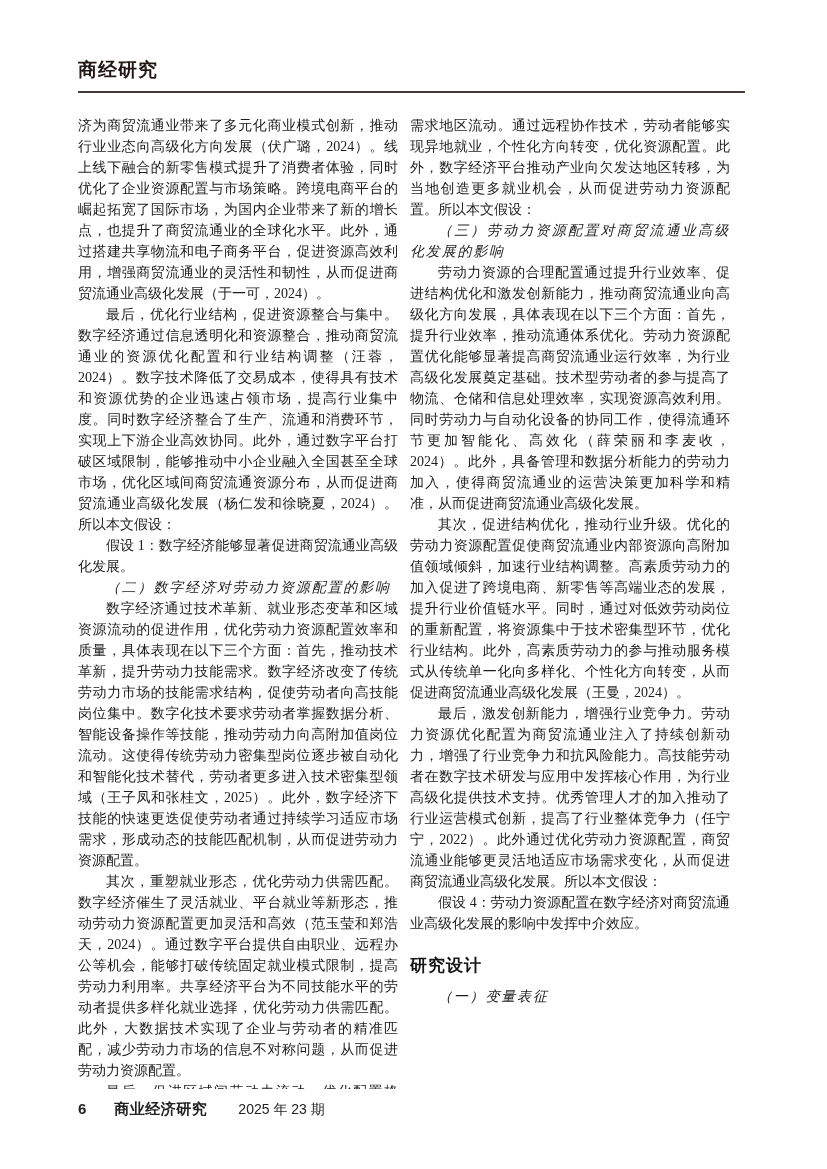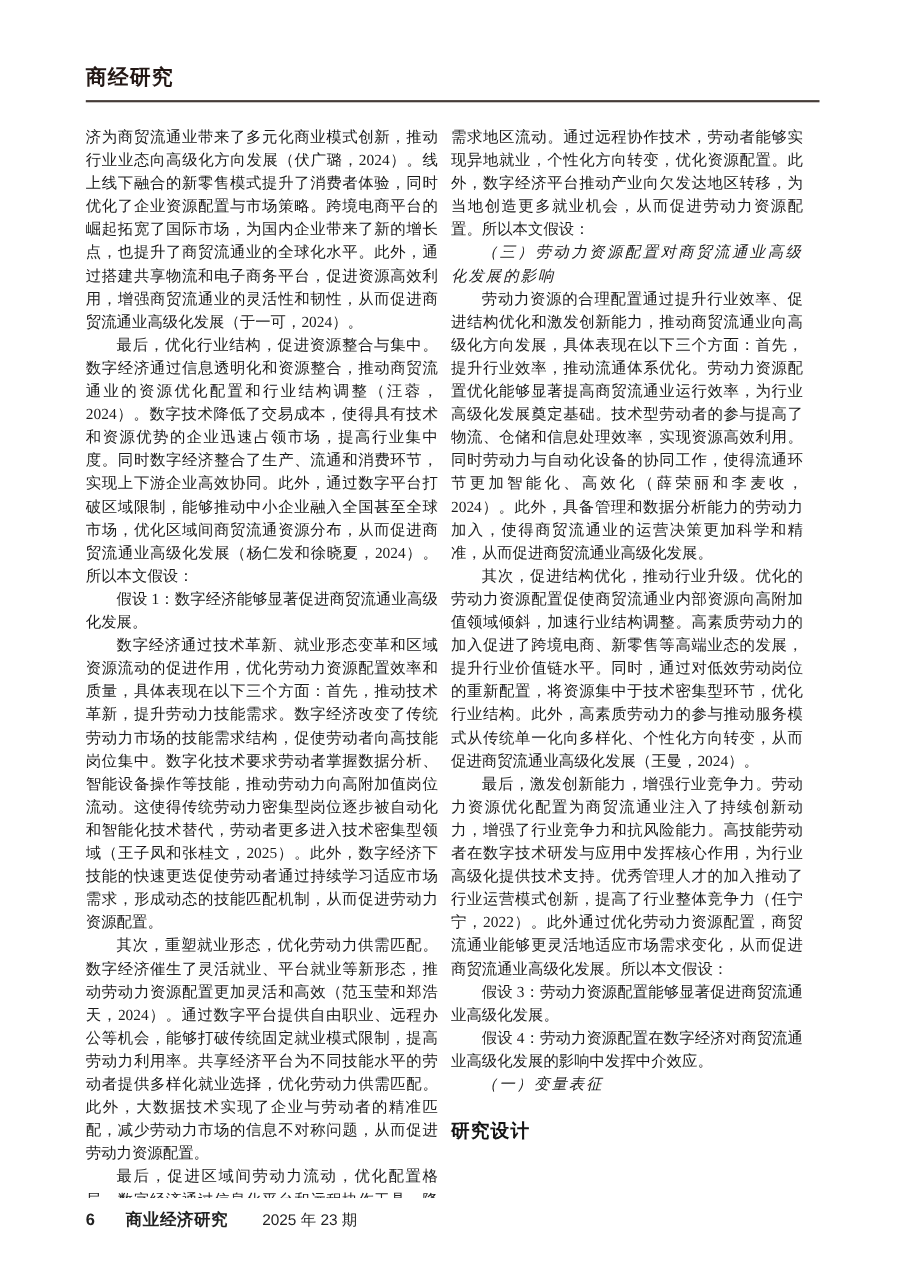--- a/index.html
+++ b/index.html
@@ -45,34 +45,34 @@
   <div class="header">
     <div class="header-title">商经研究</div>
     <hr class="header-rule">
   </div>
 
   <div class="content">
     <div class="col">
         <p class="para continuation">济为商贸流通业带来了多元化商业模式创新，推动行业业态向高级化方向发展（伏广璐，2024）。线上线下融合的新零售模式提升了消费者体验，同时优化了企业资源配置与市场策略。跨境电商平台的崛起拓宽了国际市场，为国内企业带来了新的增长点，也提升了商贸流通业的全球化水平。此外，通过搭建共享物流和电子商务平台，促进资源高效利用，增强商贸流通业的灵活性和韧性，从而促进商贸流通业高级化发展（于一可，2024）。</p>
         <p class="para body">最后，优化行业结构，促进资源整合与集中。数字经济通过信息透明化和资源整合，推动商贸流通业的资源优化配置和行业结构调整（汪蓉，2024）。数字技术降低了交易成本，使得具有技术和资源优势的企业迅速占领市场，提高行业集中度。同时数字经济整合了生产、流通和消费环节，实现上下游企业高效协同。此外，通过数字平台打破区域限制，能够推动中小企业融入全国甚至全球市场，优化区域间商贸流通资源分布，从而促进商贸流通业高级化发展（杨仁发和徐晓夏，2024）。所以本文假设：</p>
         <p class="para body">假设 1：数字经济能够显著促进商贸流通业高级化发展。</p>
+        <p class="para kai">（二）数字经济对劳动力资源配置的影响</p>
         <p class="para body">数字经济通过技术革新、就业形态变革和区域资源流动的促进作用，优化劳动力资源配置效率和质量，具体表现在以下三个方面：首先，推动技术革新，提升劳动力技能需求。数字经济改变了传统劳动力市场的技能需求结构，促使劳动者向高技能岗位集中。数字化技术要求劳动者掌握数据分析、智能设备操作等技能，推动劳动力向高附加值岗位流动。这使得传统劳动力密集型岗位逐步被自动化和智能化技术替代，劳动者更多进入技术密集型领域（王子凤和张桂文，2025）。此外，数字经济下技能的快速更迭促使劳动者通过持续学习适应市场需求，形成动态的技能匹配机制，从而促进劳动力资源配置。</p>
         <p class="para body">其次，重塑就业形态，优化劳动力供需匹配。数字经济催生了灵活就业、平台就业等新形态，推动劳动力资源配置更加灵活和高效（范玉莹和郑浩天，2024）。通过数字平台提供自由职业、远程办公等机会，能够打破传统固定就业模式限制，提高劳动力利用率。共享经济平台为不同技能水平的劳动者提供多样化就业选择，优化劳动力供需匹配。此外，大数据技术实现了企业与劳动者的精准匹配，减少劳动力市场的信息不对称问题，从而促进劳动力资源配置。</p>
         <p class="para body">最后，促进区域间劳动力流动，优化配置格局。数字经济通过信息化平台和远程协作工具，降低了劳动力跨区域流动的成本，推动资源配置优化（周祎庆等，2022）。数字化平台减少了区域间就业信息鸿沟，促使劳动力向高</p>
       </div>
     <div class="col">
         <p class="para continuation">需求地区流动。通过远程协作技术，劳动者能够实现异地就业，个性化方向转变，优化资源配置。此外，数字经济平台推动产业向欠发达地区转移，为当地创造更多就业机会，从而促进劳动力资源配置。所以本文假设：</p>
         <p class="para kai">（三）劳动力资源配置对商贸流通业高级化发展的影响</p>
         <p class="para body">劳动力资源的合理配置通过提升行业效率、促进结构优化和激发创新能力，推动商贸流通业向高级化方向发展，具体表现在以下三个方面：首先，提升行业效率，推动流通体系优化。劳动力资源配置优化能够显著提高商贸流通业运行效率，为行业高级化发展奠定基础。技术型劳动者的参与提高了物流、仓储和信息处理效率，实现资源高效利用。同时劳动力与自动化设备的协同工作，使得流通环节更加智能化、高效化（薛荣丽和李麦收，2024）。此外，具备管理和数据分析能力的劳动力加入，使得商贸流通业的运营决策更加科学和精准，从而促进商贸流通业高级化发展。</p>
         <p class="para body">其次，促进结构优化，推动行业升级。优化的劳动力资源配置促使商贸流通业内部资源向高附加值领域倾斜，加速行业结构调整。高素质劳动力的加入促进了跨境电商、新零售等高端业态的发展，提升行业价值链水平。同时，通过对低效劳动岗位的重新配置，将资源集中于技术密集型环节，优化行业结构。此外，高素质劳动力的参与推动服务模式从传统单一化向多样化、个性化方向转变，从而促进商贸流通业高级化发展（王曼，2024）。</p>
         <p class="para body">最后，激发创新能力，增强行业竞争力。劳动力资源优化配置为商贸流通业注入了持续创新动力，增强了行业竞争力和抗风险能力。高技能劳动者在数字技术研发与应用中发挥核心作用，为行业高级化提供技术支持。优秀管理人才的加入推动了行业运营模式创新，提高了行业整体竞争力（任宁宁，2022）。此外通过优化劳动力资源配置，商贸流通业能够更灵活地适应市场需求变化，从而促进商贸流通业高级化发展。所以本文假设：</p>
-        <p class="para body">假设 3：劳动力资源配置能够显著促进商贸流通业高级化发展。</p>
         <p class="para body">假设 4：劳动力资源配置在数字经济对商贸流通业高级化发展的影响中发挥中介效应。</p>
+        <p class="para section">研究设计</p>
         <p class="para kai">（一）变量表征</p>
-        <p class="para section">研究设计</p>
       </div>
   </div>
 
   <div class="footer">
     <span class="page-num">6</span>
     <span class="journal">商业经济研究</span>
     <span class="issue">2025 年 23 期</span>
   </div>
 
 </div>

